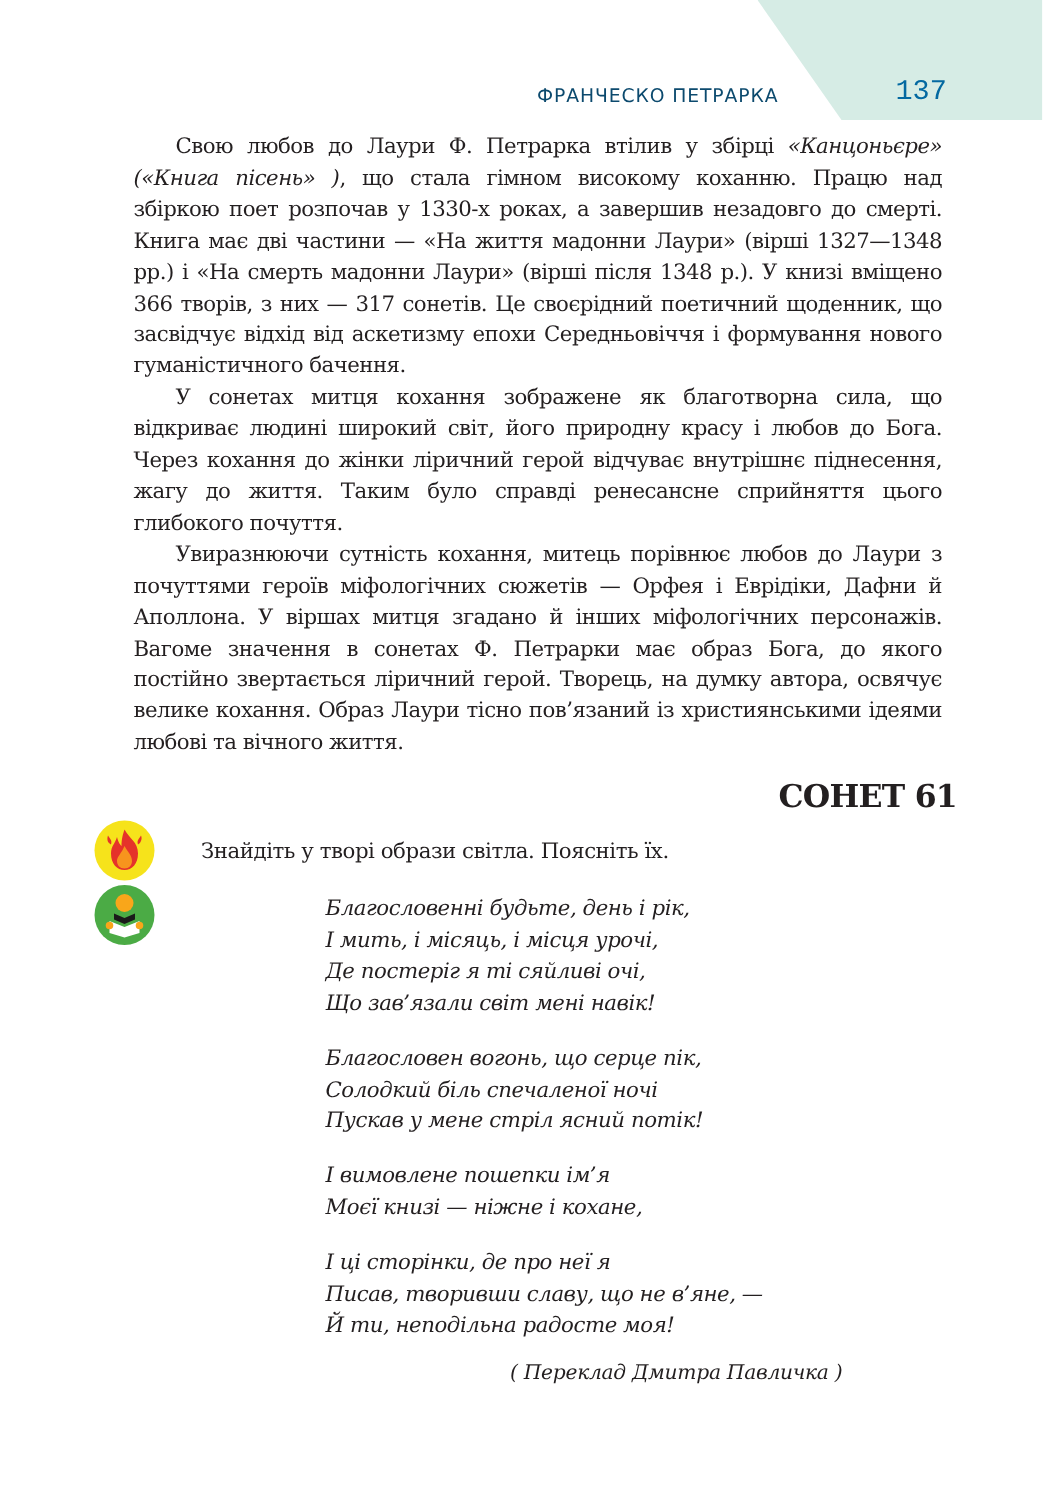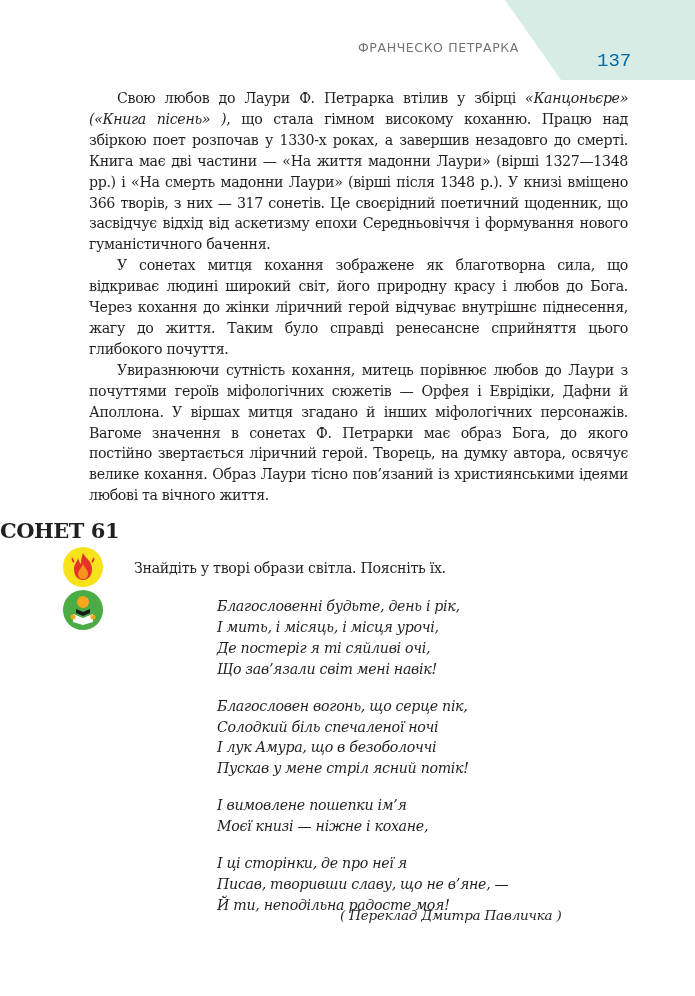--- a/index.html
+++ b/index.html
@@ -1,29 +1,29 @@
 <!DOCTYPE html>
 <html><head>
 <meta charset="utf-8">
 <style>
   html, body { margin:0; padding:0; }
   body { width:695px; height:996px; background:#ffffff; position:relative; overflow:hidden;
          font-family:"DejaVu Serif", serif; color:#231f20; }
   .corner { position:absolute; top:0; right:0; width:190px; height:80px; background:#d6ece5;
             clip-path: polygon(0 0, 100% 0, 100% 100%, 56px 100%); }
-  .running-head { position:absolute; top:40px; left:358px; font-family:"DejaVu Sans", sans-serif;
-                  font-size:12.5px; letter-spacing:0.6px; color:#737373; }
+  .running-head { position:absolute; top:56px; left:358px; font-family:"DejaVu Sans", sans-serif;
+                  font-size:12.5px; letter-spacing:0.6px; color:#0c4a6e; }
   .page-num { position:absolute; top:50px; left:597px; font-family:Liberation Mono, monospace;
               font-size:19px; color:#0369a1; }
   .body { position:absolute; top:88px; left:89px; width:539px; font-size:14.2px; line-height:20.9px;
           letter-spacing:-0.35px; }
   .body p { margin:0; text-align:justify; text-indent:28px; }
   .body p.first { text-indent:0; }
   .body em { font-style:italic; }
-  .title { position:absolute; top:518px; left:0; width:638px; text-align:left;
+  .title { position:absolute; top:518px; left:0; width:638px; text-align:right;
            font-family:"DejaVu Serif", serif; font-weight:bold; font-size:21px; letter-spacing:-0.5px; }
   .task { position:absolute; top:560px; left:134px; font-size:14.2px; letter-spacing:-0.3px; }
   .icon { position:absolute; left:63px; width:40px; height:40px; border-radius:50%; }
   .icon-fire { top:547px; background:#f6e31b; }
   .icon-read { top:590px; background:#4bab45; }
   .poem { position:absolute; top:596px; left:217px; font-size:14.2px; line-height:20.9px; letter-spacing:-0.3px; }
   .stanza { margin:0 0 16px 0;font-style:italic; }
   .stanza div { white-space:nowrap; }
   .credit { position:absolute; top:907px; left:340px; font-style:italic; font-size:13.5px; letter-spacing:-0.2px; }
 </style>
@@ -65,21 +65,20 @@
 <div class="poem">
   <div class="stanza">
     <div>Благословенні будьте, день і рік,</div>
     <div>І мить, і місяць, і місця урочі,</div>
     <div>Де постеріг я ті сяйливі очі,</div>
     <div>Що зав’язали світ мені навік!</div>
   </div>
   <div class="stanza">
     <div>Благословен вогонь, що серце пік,</div>
     <div>Солодкий біль спечаленої ночі</div>
-    <div>І лук Амура, що в безоболоччі</div>
     <div>Пускав у мене стріл ясний потік!</div>
   </div>
   <div class="stanza">
     <div>І вимовлене пошепки ім’я</div>
     <div>Моєї книзі — ніжне і кохане,</div>
   </div>
   <div class="stanza">
     <div>І ці сторінки, де про неї я</div>
     <div>Писав, творивши славу, що не в’яне, —</div>
     <div>Й ти, неподільна радосте моя!</div>

